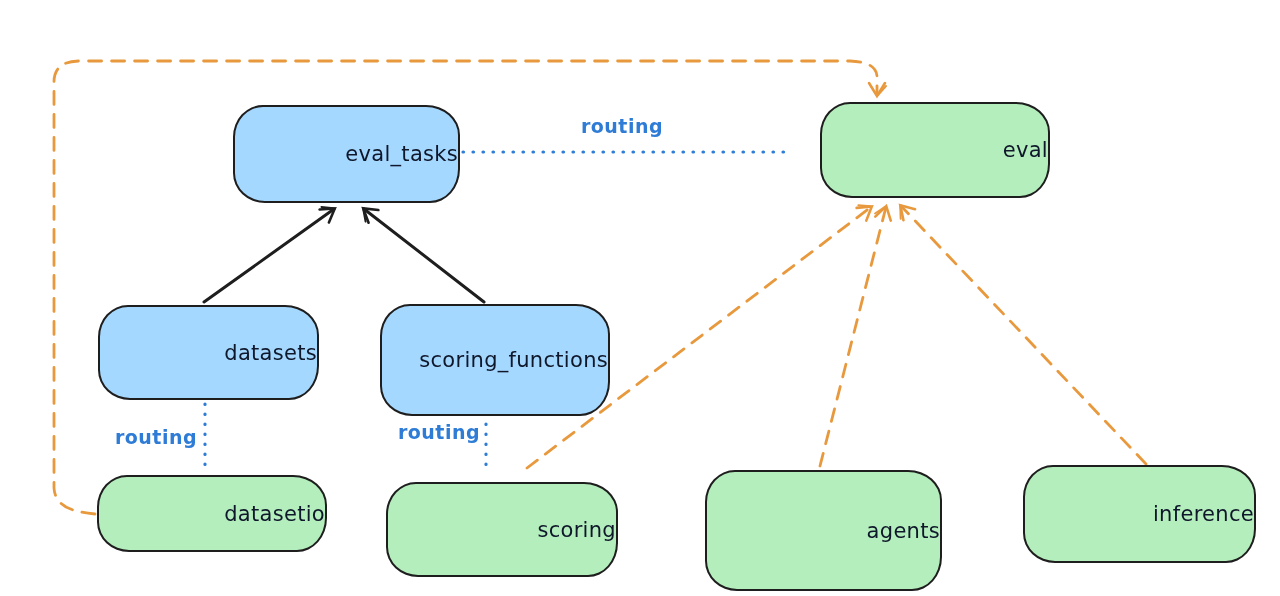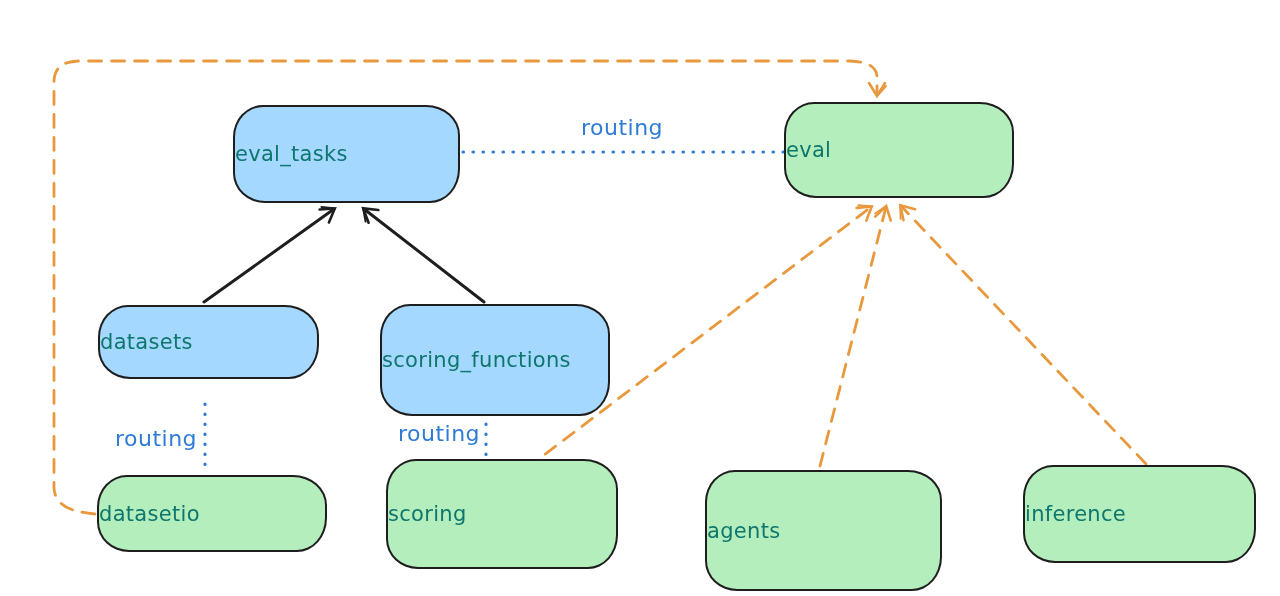--- a/index.html
+++ b/index.html
@@ -22,33 +22,34 @@
     width: 1280px;
     height: 596px;
     pointer-events: none;
   }
   .node {
     position: absolute;
     box-sizing: border-box;
     border: 2.5px solid #1e1e1e;
     display: flex;
     align-items: center;
-    justify-content: flex-start;
+    justify-content: flex-end;
     font-size: 21px;
-    color: #0f766e;
+    color: #0f172a;
     letter-spacing: 0.3px;
     border-radius: 30px 34px 30px 32px / 32px 30px 34px 30px;
+    padding-left: 44px;
   }
   .node-blue  { background: #a5d8ff; }
   .node-green { background: #b4eebc; }
   .edge-label {
     position: absolute;
     transform: translateX(-50%);
-    font-size: 22px;
-    font-weight: normal;
+    font-size: 19px;
+    font-weight: bold;
     color: #2e7cd6;
     letter-spacing: 0.5px;
     white-space: nowrap;
   }
 </style>
 </head>
 <body>
 
 <div class="canvas">
 
@@ -74,37 +75,37 @@
     <path d="M 95,514 C 72,512 55,506 54,488 L 54,82 Q 54,61 80,61 L 850,61 Q 877,62 877,77 L 877,95" fill="none" stroke="#e8993d" stroke-width="2.8" stroke-linecap="round" stroke-dasharray="13 10" marker-end="url(#mk-orange)"></path>
     <line x1="527" y1="468" x2="871" y2="207" stroke="#e8993d" stroke-width="2.8" stroke-linecap="round" stroke-dasharray="13 10" marker-end="url(#mk-orange)"></line>
     <line x1="820" y1="466" x2="886" y2="207" stroke="#e8993d" stroke-width="2.8" stroke-linecap="round" stroke-dasharray="13 10" marker-end="url(#mk-orange)"></line>
     <line x1="1146" y1="464" x2="901" y2="206" stroke="#e8993d" stroke-width="2.8" stroke-linecap="round" stroke-dasharray="13 10" marker-end="url(#mk-orange)"></line>
   </svg>
 
   <div class="node node-blue" style="left:233px; top:105px; width:227px; height:98px">
     <span>eval_tasks</span>
   </div>
 
-  <div class="node node-green" style="left:784px; top:102px; width:230px; height:96px">
+  <div class="node node-green" style="left:820px; top:102px; width:230px; height:96px">
     <span>eval</span>
   </div>
 
-  <div class="node node-blue" style="left:98px; top:305px; width:221px; height:74px">
+  <div class="node node-blue" style="left:98px; top:305px; width:221px; height:95px">
     <span>datasets</span>
   </div>
 
   <div class="node node-blue" style="left:380px; top:304px; width:230px; height:112px">
     <span>scoring_functions</span>
   </div>
 
   <div class="node node-green" style="left:97px; top:475px; width:230px; height:77px">
     <span>datasetio</span>
   </div>
 
-  <div class="node node-green" style="left:386px; top:459px; width:232px; height:110px">
+  <div class="node node-green" style="left:386px; top:482px; width:232px; height:95px">
     <span>scoring</span>
   </div>
 
   <div class="node node-green" style="left:705px; top:470px; width:237px; height:121px">
     <span>agents</span>
   </div>
 
   <div class="node node-green" style="left:1023px; top:465px; width:233px; height:98px">
     <span>inference</span>
   </div>

